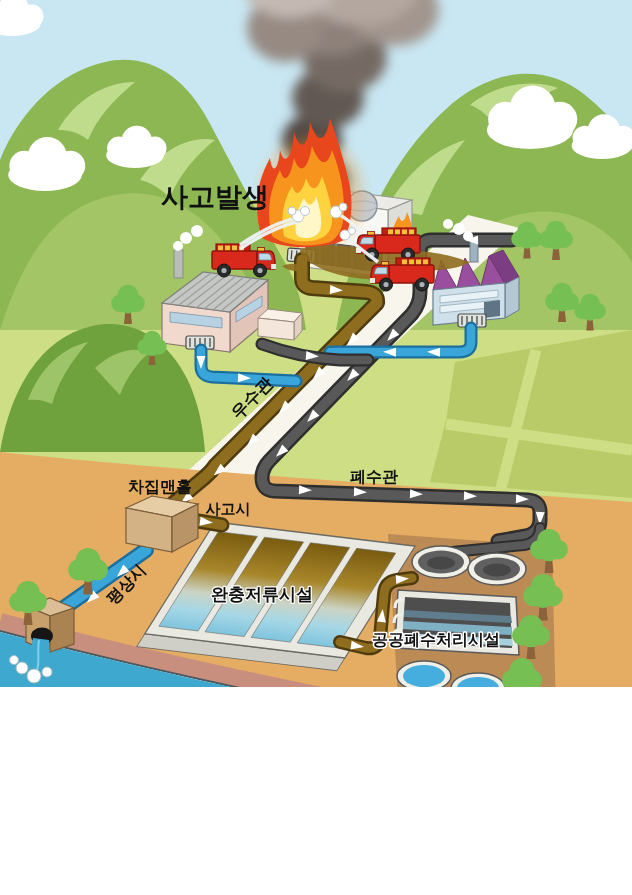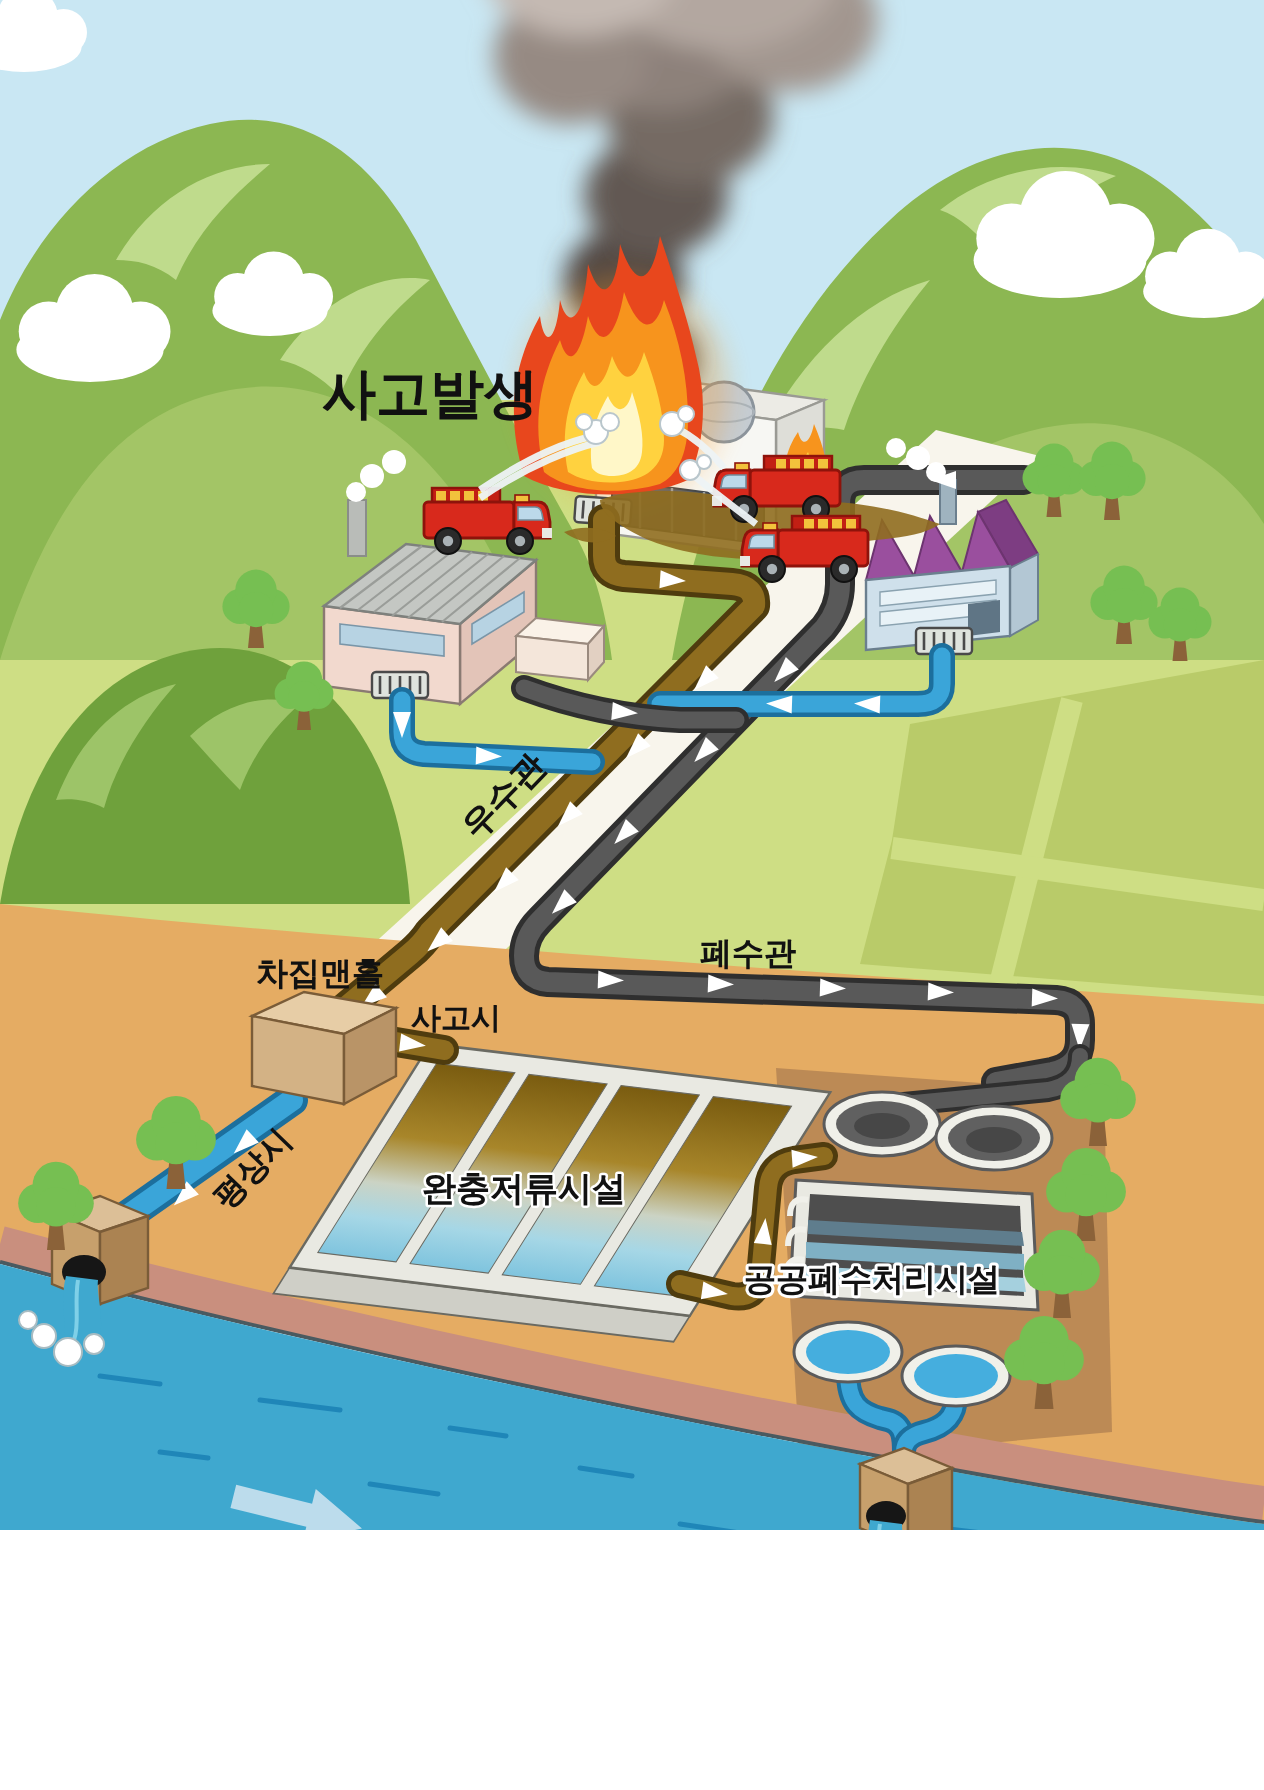--- a/index.html
+++ b/index.html
@@ -1,16 +1,16 @@
 <!DOCTYPE html>
 <html><head>
 <meta charset="utf-8">
 <style>
   html,body{margin:0;padding:0;background:#fff;}
-  .stage{position:relative;width:632px;height:765px;overflow:hidden;font-family:"Liberation Sans",sans-serif;}
+  .stage{position:relative;width:632px;height:687px;overflow:hidden;font-family:"Liberation Sans",sans-serif;}
   svg{display:block;}
   text{font-family:"Liberation Sans","DejaVu Sans",sans-serif;font-weight:800;fill:#111;}
   .halo{paint-order:stroke;stroke:#ffffff;stroke-linejoin:round;}
 </style>
 </head>
 <body>
 
 <div class="stage">
 <svg viewBox="0 0 632 895" width="632" height="895">
   <defs>

